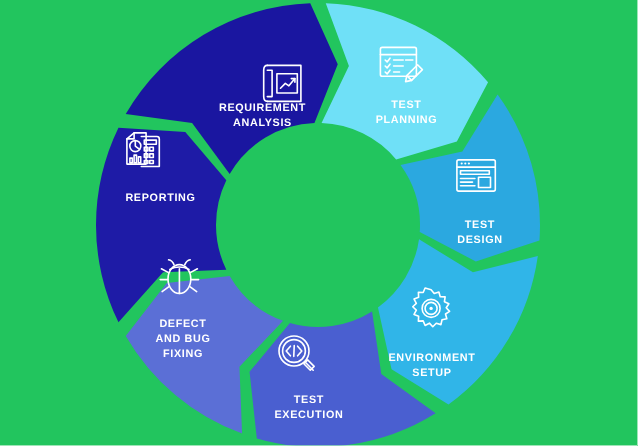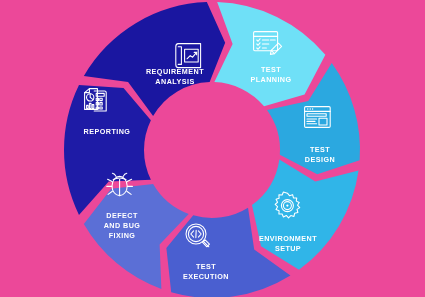--- a/index.html
+++ b/index.html
@@ -10,21 +10,21 @@
   body {
     width: 425px;
     height: 297px;
     font-family: "Liberation Sans", sans-serif;
     overflow: hidden;
   }
   #diagram-root {
     position: relative;
     width: 425px;
     height: 297px;
-    background: #ec4899;
+    background: #22c55e;
   }
   #cycle-svg {
     position: absolute;
     left: 0;
     top: 0;
     width: 425px;
     height: 297px;
     display: block;
   }
   .seg-label {

